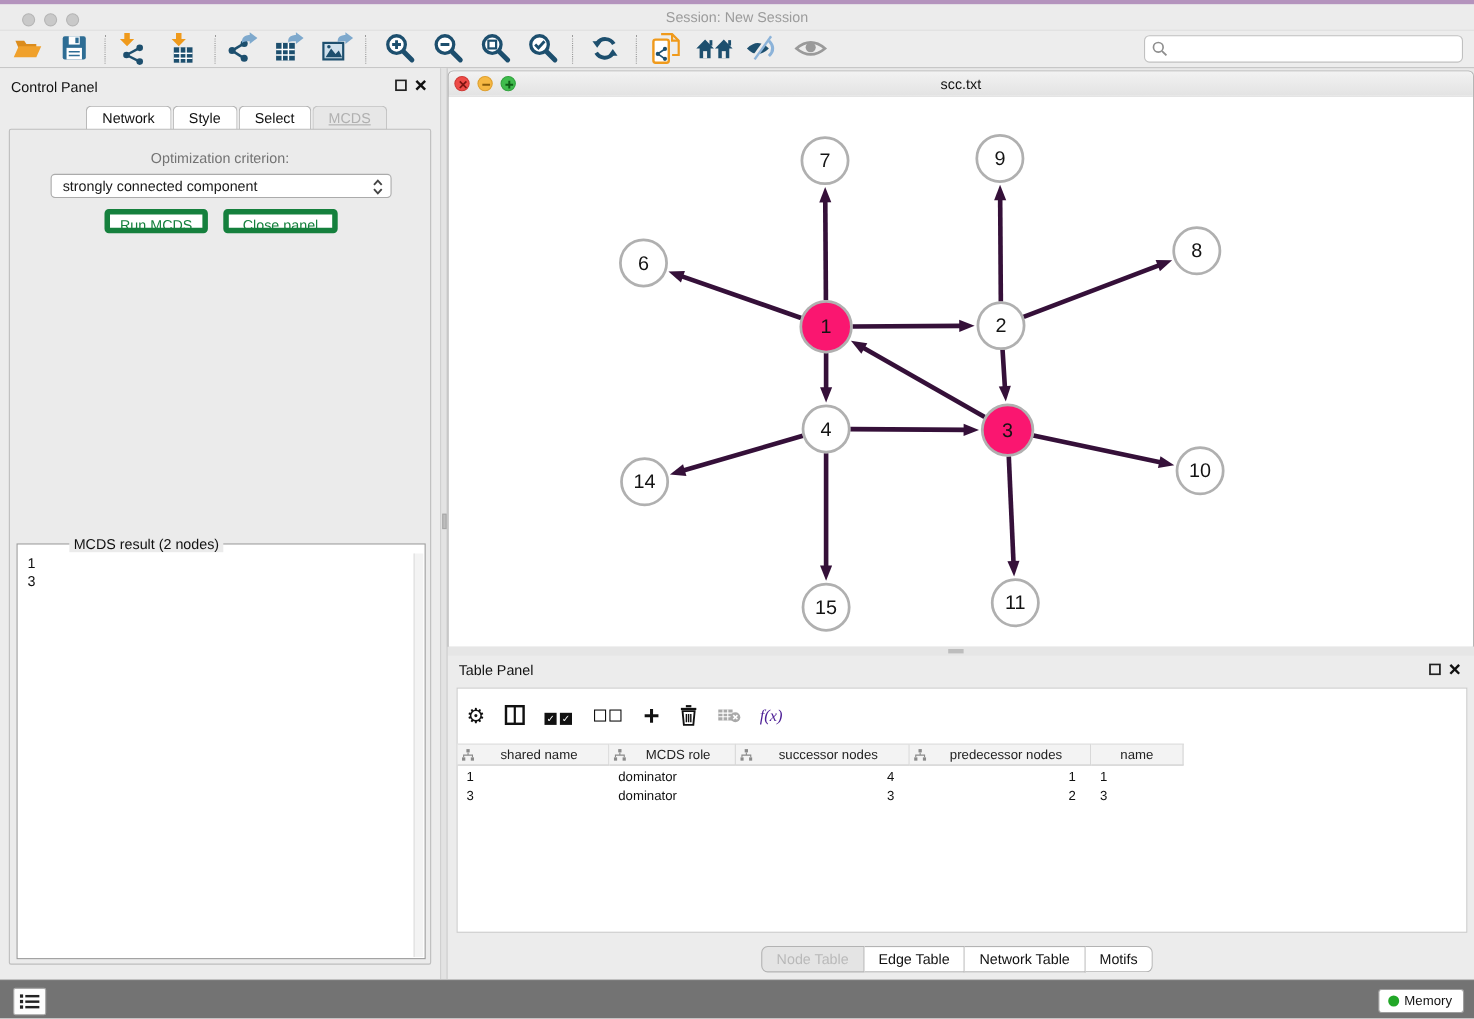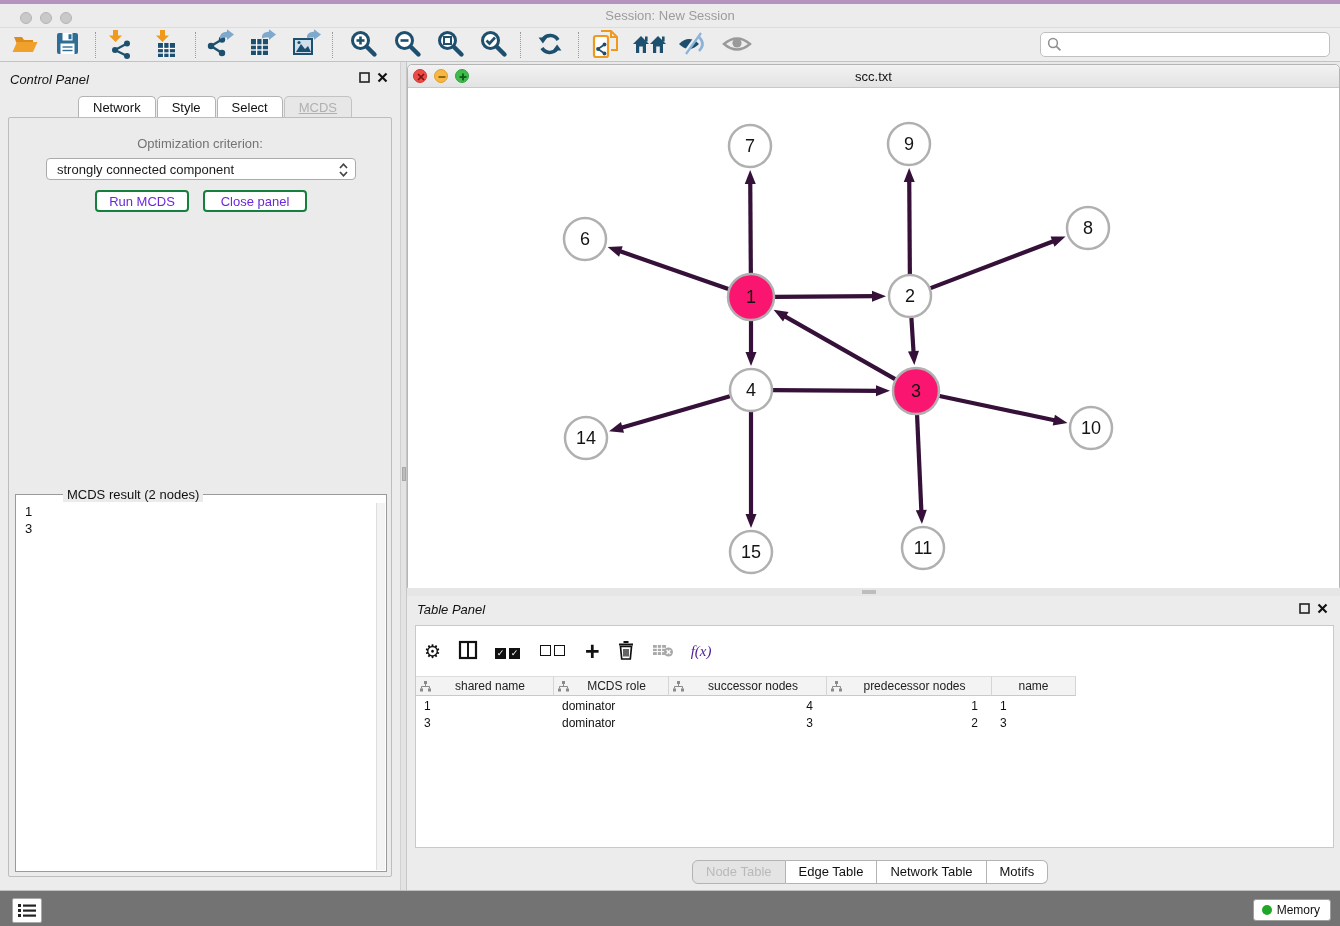--- a/index.html
+++ b/index.html
@@ -15,30 +15,30 @@
 
   .toolbar { position:absolute; left:0; top:28px; width:1340px; height:34px; background:#ededed; border-bottom:1px solid #c3c3c3; }
   .tb-btn { position:absolute; top:2px; height:30px; display:flex; align-items:center; justify-content:center; }
   .tb-sep { position:absolute; top:4px; height:26px; width:0; border-left:1px dotted #9a9a9a; }
   .search-wrap { position:absolute; left:1040px; top:4px; width:290px; height:25px; }
   .search-wrap input { width:100%; height:100%; border:1px solid #c0c0c0; border-radius:5px; background:#fff; padding:0 8px 0 26px; font-size:13px; font-family:"Liberation Sans",sans-serif; outline:none; }
   .search-wrap svg { position:absolute; left:7px; top:5px; }
 
   
   .ctrl-panel { position:absolute; left:0; top:62px; width:400px; height:828px; background:#ececec; }
-  .panel-head { position:absolute; left:10px; top:10px; font-size:13px; color:#111;font-style:italic; }
+  .panel-head { position:absolute; left:10px; top:10px; font-size:13px; color:#111; }
   .panel-icons { position:absolute; right:12px; top:9px; display:flex; gap:7px; align-items:center; }
   .tabs-row { position:absolute; left:78px; top:34px; height:22px; display:flex; }
   .tab { height:22px; padding:0 14px; line-height:21px; background:#fff; border:1px solid #b3b3b3; border-bottom:none; border-radius:5px 5px 0 0; margin-right:1px; font-size:13px; color:#111; }
   .tab.active { background:#e7e7e7; color:#b0b0b0; border-color:#c2c2c2;text-decoration:underline; }
   .ctrl-content { position:absolute; left:8px; top:55px; width:384px; height:760px; background:#ebebeb; border:1px solid #bdbdbd; border-radius:2px; }
   .opt-label { position:absolute; left:0; right:0; top:18px; text-align:center; color:#737373; }
   .dropdown { position:absolute; left:37px; top:40px; width:310px; height:22px; background:#fff; border:1px solid #ababab; border-radius:4px; display:flex; align-items:center; padding-left:10px; }
   .dropdown .chev { position:absolute; right:6px; top:3px; }
-  .btn { position:absolute; height:22px; background:#fff; border:2px solid #15803d; border-radius:4px; text-align:center; line-height:20px; font-size:13px; color:#6d28d9; }
+  .btn { position:absolute; height:22px; background:#fff; border:5px solid #15803d; border-radius:4px; text-align:center; line-height:20px; font-size:13px; color:#15803d; }
   .result-fieldset { position:absolute; left:6px; top:376px; width:372px; height:378px; border:1px solid #9a9a9a; background:#fff; }
   .result-legend { position:absolute; left:6px; top:-8px; background:#ebebeb; padding:0 4px; font-size:13px; color:#111;margin-left:41px; }
   .result-area { position:absolute; left:1px; top:8px; right:1px; bottom:1px; background:#fff; overflow:hidden; }
   .result-line { padding:1px 0 0 8px; font-size:13px; line-height:16px; color:#111; }
   .result-scroll { position:absolute; right:0; top:0; bottom:0; width:9px; background:#f3f3f3; border-left:1px solid #ddd; }
 
   .v-divider { position:absolute; left:400px; top:62px; width:7px; height:828px; background:#e3e3e3; border-left:1px solid #d0d0d0; border-right:1px solid #c7c7c7; }
   .v-grip { position:absolute; left:1px; top:405px; width:4px; height:14px; background:#bdbdbd; border:1px solid #a8a8a8; }
 
   

